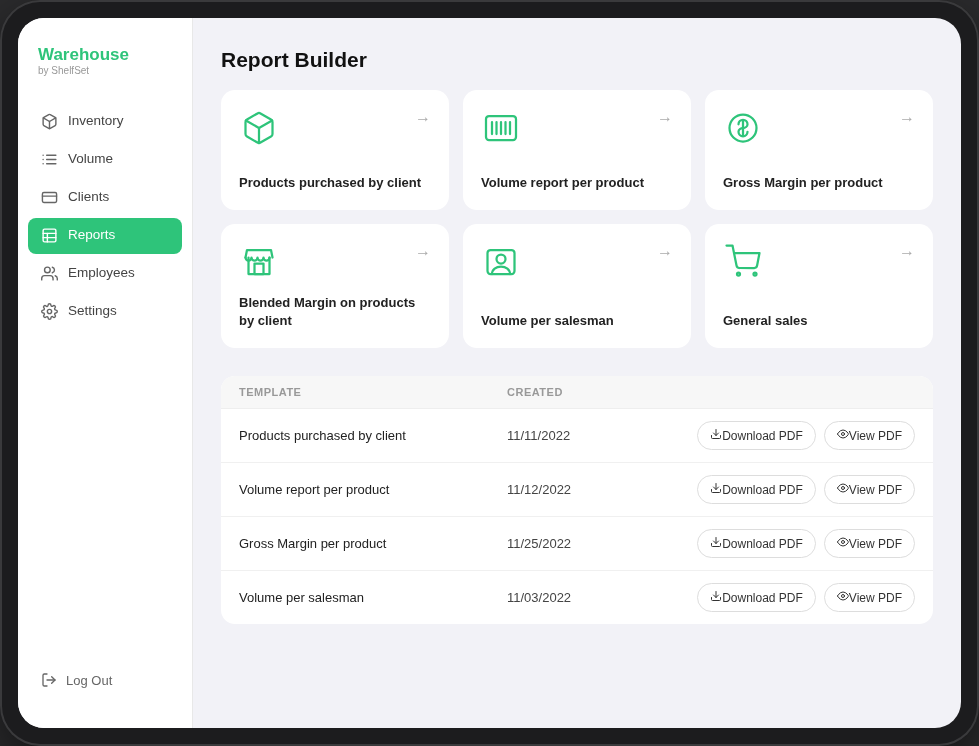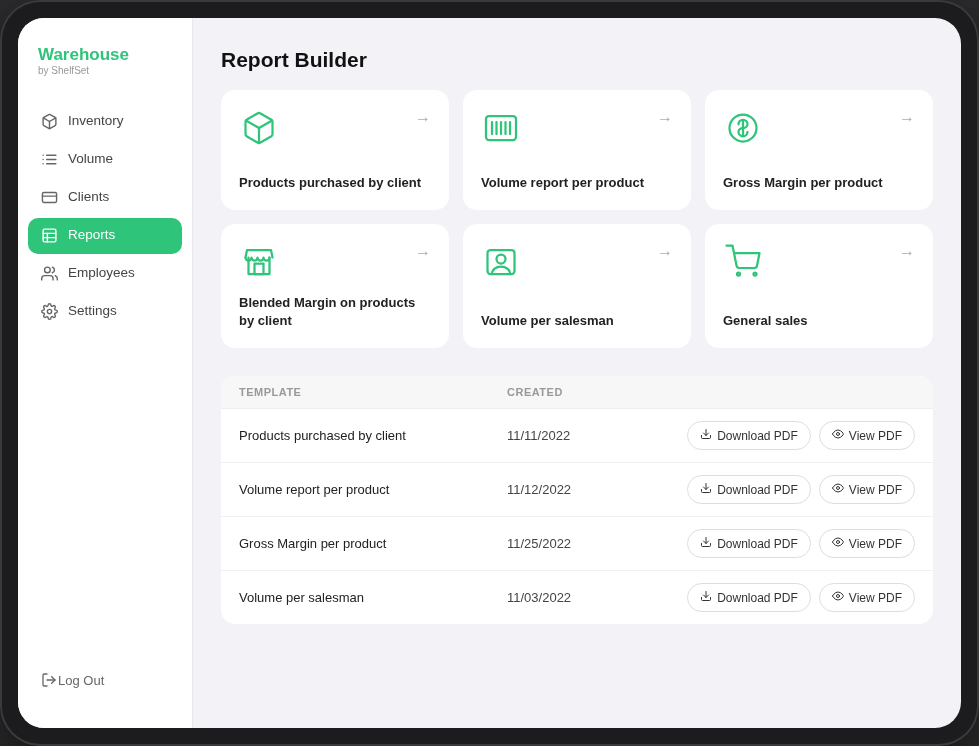--- a/index.html
+++ b/index.html
@@ -68,38 +68,39 @@
       border-radius: 10px;
       cursor: pointer;
       font-size: 13.5px;
       color: #444;
       font-weight: 500;
       transition: background 0.15s;
     }
     .sidebar-item.active {
       background: #2ec47a;
       color: #fff;
+      border-radius: 8px;
     }
     .sidebar-item.active .nav-icon { color: #fff; }
     .nav-icon {
       width: 18px;
       height: 18px;
       display: flex;
       align-items: center;
       justify-content: center;
       color: #666;
       flex-shrink: 0;
     }
     .sidebar-bottom {
       padding: 0 10px 10px;
     }
     .logout-item {
       display: flex;
       align-items: center;
-      gap: 0;
+      gap: 8px;
       padding: 9px 12px;
       cursor: pointer;
       font-size: 13px;
       color: #666;
       border-radius: 10px;
     }
     
     .main-content {
       flex: 1;
       overflow-y: auto;
@@ -195,21 +196,20 @@
       color: #444;
     }
     .td-actions {
       display: flex;
       gap: 8px;
       justify-content: flex-end;
     }
     .action-btn {
       display: flex;
       align-items: center;
-      gap: 5px;
       padding: 6px 12px;
       border: 1.5px solid #ddd;
       border-radius: 20px;
       font-size: 12px;
       font-weight: 500;
       color: #333;
       background: #fff;
       cursor: pointer;
       transition: border-color 0.15s;
     }

